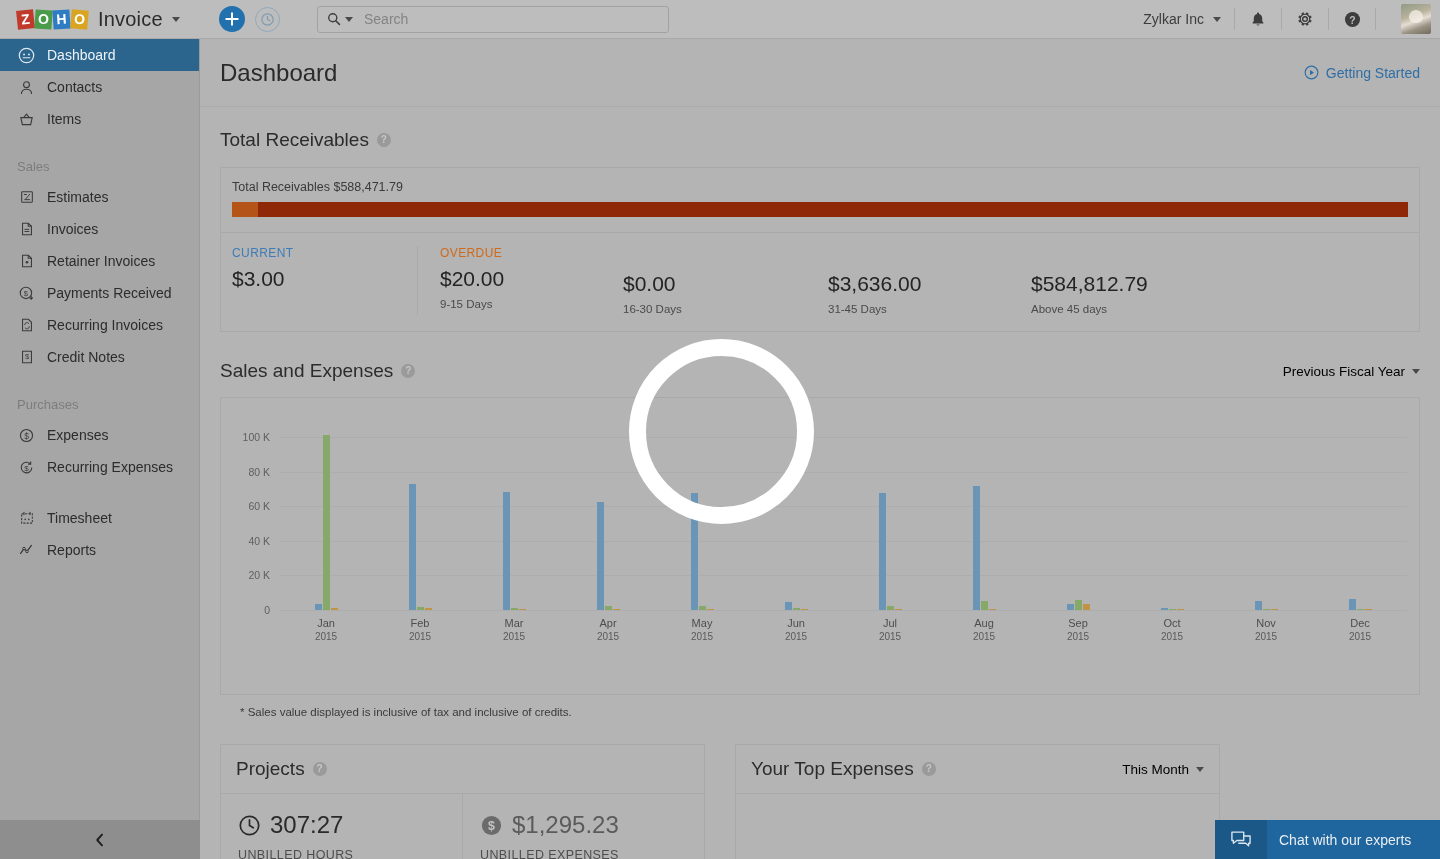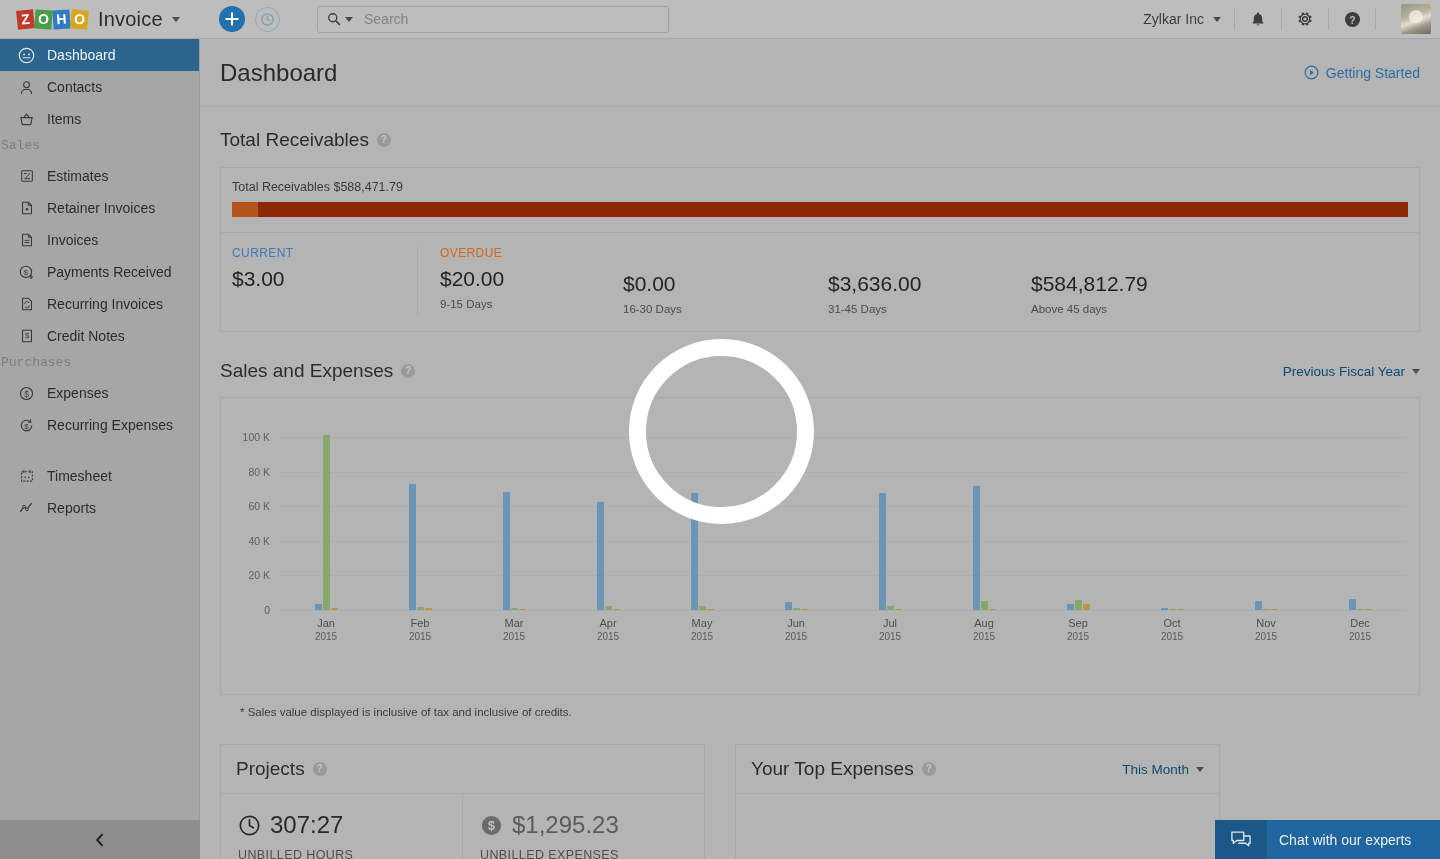--- a/index.html
+++ b/index.html
@@ -68,22 +68,22 @@
     position: absolute; top: 39px; left: 0; width: 200px; height: 820px;
     background: #a6a6a6; border-right: 1px solid #9b9b9b;
   }
   .nav-item {
     height: 32px; display: flex; align-items: center; padding-left: 17px;
     font-size: 14px; color: #2c2c2c;
   }
   .nav-item.active { background: #2b658e; color: #eef3f7; }
   .nav-icon { width: 19px; height: 19px; margin-right: 11px; display:flex;align-items:center;justify-content:center;}
   .nav-group {
-    font-size: 13px; color: #7d7d7d; padding-left: 1px;
-    margin-top: 3px; margin-bottom: 7px; font-family: Liberation Mono, monospace;
+    font-size: 13px; color: #7d7d7d; padding-left: 17px;
+    margin-top: 24px; margin-bottom: 7px;
   }
   .nav-gap { height: 19px; }
   .collapse-bar {
     position:absolute; bottom: 0; left: 0; width: 200px; height: 39px;
     background: #8e8e8e; display:flex; align-items:center; justify-content:center;
     color: #222; font-size: 16px;
   }
 
   
   .main { position: absolute; top: 39px; left: 200px; width: 1240px; height: 820px; }
@@ -113,21 +113,21 @@
   .stat-lbl { font-size: 12px; letter-spacing: .4px; }
   .stat-lbl.cur { color: #3d7cb5; }
   .stat-lbl.od { color: #cf6a1c; }
   .stat-val { font-size: 21px; color: #242424; margin-top: 7px; }
   .stat-sub { font-size: 11.5px; color: #4a4a4a; margin-top: 7px; }
   .sdiv { width: 1px; background: #a9a9a9; align-self: stretch; margin: 0 0 0 0; }
 
   
   .sales-sec { padding: 28px 20px 0 20px; }
   .sales-head { display: flex; align-items: center; }
-  .period-sel { margin-left: auto; font-size: 13.5px; color: #0c4a6e; display: flex; align-items: center; justify-content: space-between; }
+  .period-sel { margin-left: auto; font-size: 13.5px; color: #000000; display: flex; align-items: center; justify-content: space-between; }
   .sales-card { margin-top: 15px; height: 298px; display: flex; }
   .chart-area { flex: 1; position: relative; padding: 22px 10px 0 14px; }
   .totals { width: 236px; border-left: 1px solid #a9a9a9; padding: 22px 29px 0 0; text-align: right; }
   .tot-lbl { font-size: 13.5px; }
   .tot-lbl.sales { color: #4d86bd; }
   .tot-lbl.receipts { color: #5d8a45; }
   .tot-lbl.expenses { color: #b5605c; }
   .tot-val { font-size: 20px; color: #222; margin-top: 7px; }
   .tot-block + .tot-block { margin-top: 21px; }
 
@@ -294,35 +294,35 @@
         </svg>
       </span>
       <span>Estimates</span>
     </div>
 
     <div class="nav-item">
       <span class="nav-icon">
         <svg width="16" height="16" viewBox="0 0 18 18">
           <path d="M4 2.6h6.6L14 6v9.4H4z" fill="none" stroke="#3b3b3b" stroke-width="1.2"></path>
           <path d="M10.4 2.6V6H14" fill="none" stroke="#3b3b3b" stroke-width="1.2"></path>
-          <circle cx="9" cy="10.4" r="1.5" fill="#3b3b3b"></circle>
-        </svg>
-      </span>
-      <span>Retainer Invoices</span>
+          <path d="M6.2 9.4h5.4M6.2 11.8h5.4" stroke="#3b3b3b" stroke-width="1.1"></path>
+        </svg>
+      </span>
+      <span>Invoices</span>
     </div>
 
     <div class="nav-item">
       <span class="nav-icon">
         <svg width="16" height="16" viewBox="0 0 18 18">
           <path d="M4 2.6h6.6L14 6v9.4H4z" fill="none" stroke="#3b3b3b" stroke-width="1.2"></path>
           <path d="M10.4 2.6V6H14" fill="none" stroke="#3b3b3b" stroke-width="1.2"></path>
-          <path d="M6.2 9.4h5.4M6.2 11.8h5.4" stroke="#3b3b3b" stroke-width="1.1"></path>
-        </svg>
-      </span>
-      <span>Invoices</span>
+          <circle cx="9" cy="10.4" r="1.5" fill="#3b3b3b"></circle>
+        </svg>
+      </span>
+      <span>Retainer Invoices</span>
     </div>
 
     <div class="nav-item">
       <span class="nav-icon">
         <svg width="17" height="17" viewBox="0 0 18 18">
           <circle cx="8.4" cy="8.4" r="6" fill="none" stroke="#3b3b3b" stroke-width="1.2"></circle>
           <text x="8.4" y="11.6" text-anchor="middle" font-size="8" font-family="Liberation Sans, sans-serif" fill="#3b3b3b">$</text>
           <path d="M14 11.4v3.4M12.6 13.6l1.4 1.4 1.4-1.4" fill="none" stroke="#3b3b3b" stroke-width="1.1" stroke-linecap="round"></path>
         </svg>
       </span>

